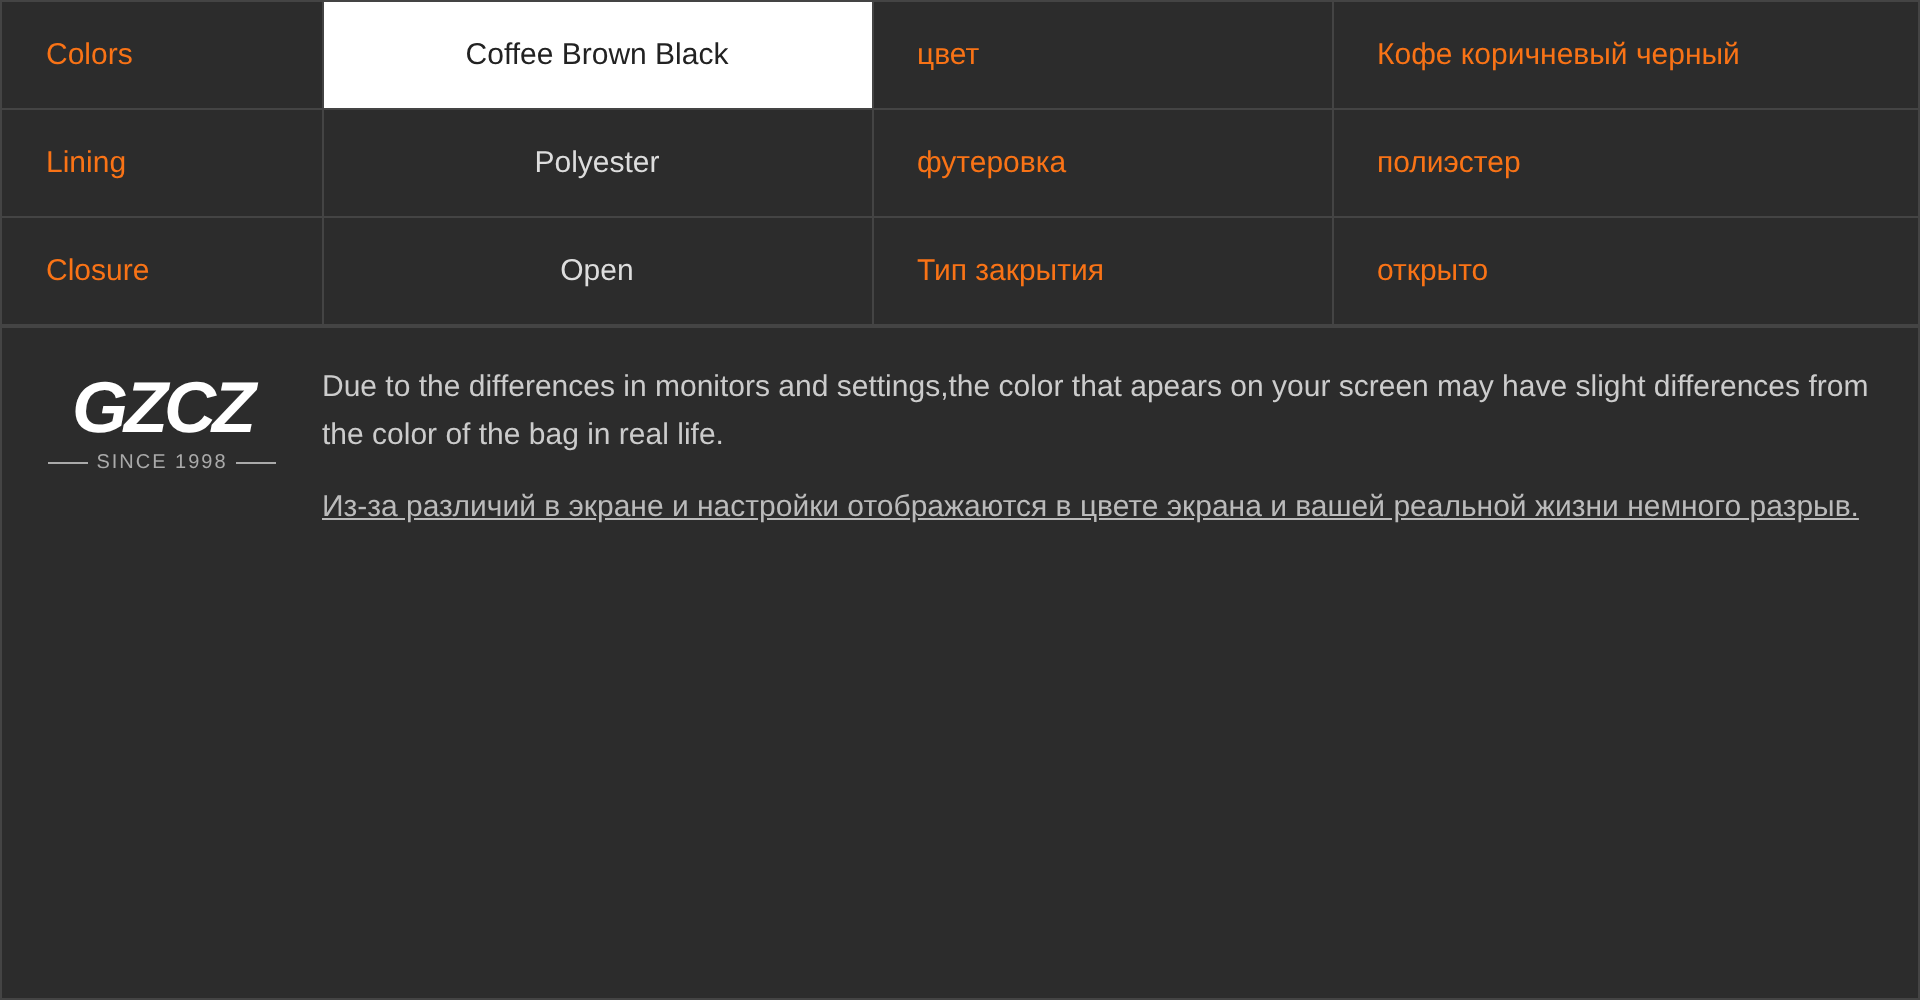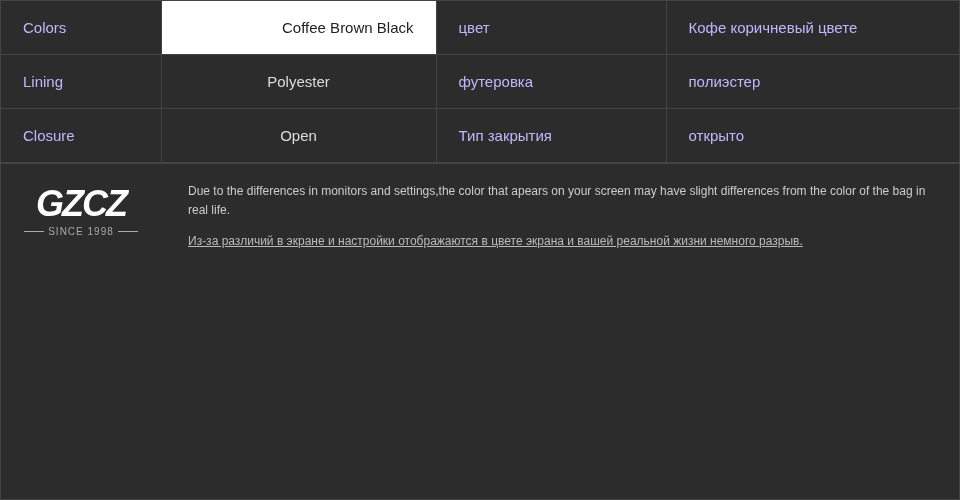--- a/index.html
+++ b/index.html
@@ -24,21 +24,21 @@
       width: 100%;
       border-collapse: collapse;
     }
 
     .table-section tr {
       border-bottom: 1px solid #444;
     }
 
     .table-section td {
       padding: 18px 22px;
-      color: #c4b5fd;
+      color: #f97316;
       font-size: 15px;
       border-right: 1px solid #444;
       vertical-align: middle;
     }
 
     .table-section td:last-child {
       border-right: none;
     }
 
     .col-label {
@@ -52,21 +52,20 @@
       background: #ffffff;
       color: #222222;
       text-align: center;
       font-size: 15px;
     }
 
     
     .row-colors .col-value-en {
       background: #ffffff;
       color: #222;
-      text-align: right;
     }
 
     .row-lining .col-value-en,
     .row-closure .col-value-en {
       background: #2c2c2c;
       color: #ddd;
     }
 
     .col-key-ru {
       width: 230px;
@@ -122,23 +121,22 @@
 
     .logo-since-text {
       color: #aaa;
       font-size: 10px;
       letter-spacing: 1px;
     }
 
     .footer-text {
       flex: 1;
       color: #cccccc;
-      font-size: 12px;
+      font-size: 15px;
       line-height: 1.6;
-      margin-left: 27px;
     }
 
     .footer-text p:first-child {
       margin-bottom: 12px;
     }
 
     .footer-text p:last-child {
       color: #bbbbbb;
       text-decoration: underline;
     }
@@ -146,21 +144,21 @@
 </head>
 <body>
 
 <div class="container">
   <table class="table-section">
     <tbody id="table-body">
         <tr class="row-colors">
       <td class="col-label">Colors</td>
       <td class="col-value-en" style="background:#ffffff;color:#222222;">Coffee  Brown  Black</td>
       <td class="col-key-ru">цвет</td>
-      <td class="col-value-ru">Кофе коричневый цвете</td>
+      <td class="col-value-ru">Кофе коричневый черный</td>
     </tr>
         <tr class="row-lining">
       <td class="col-label">Lining</td>
       <td class="col-value-en" style="background:#2c2c2c;color:#dddddd;">Polyester</td>
       <td class="col-key-ru">футеровка</td>
       <td class="col-value-ru">полиэстер</td>
     </tr>
         <tr class="row-closure">
       <td class="col-label">Closure</td>
       <td class="col-value-en" style="background:#2c2c2c;color:#dddddd;">Open</td>

